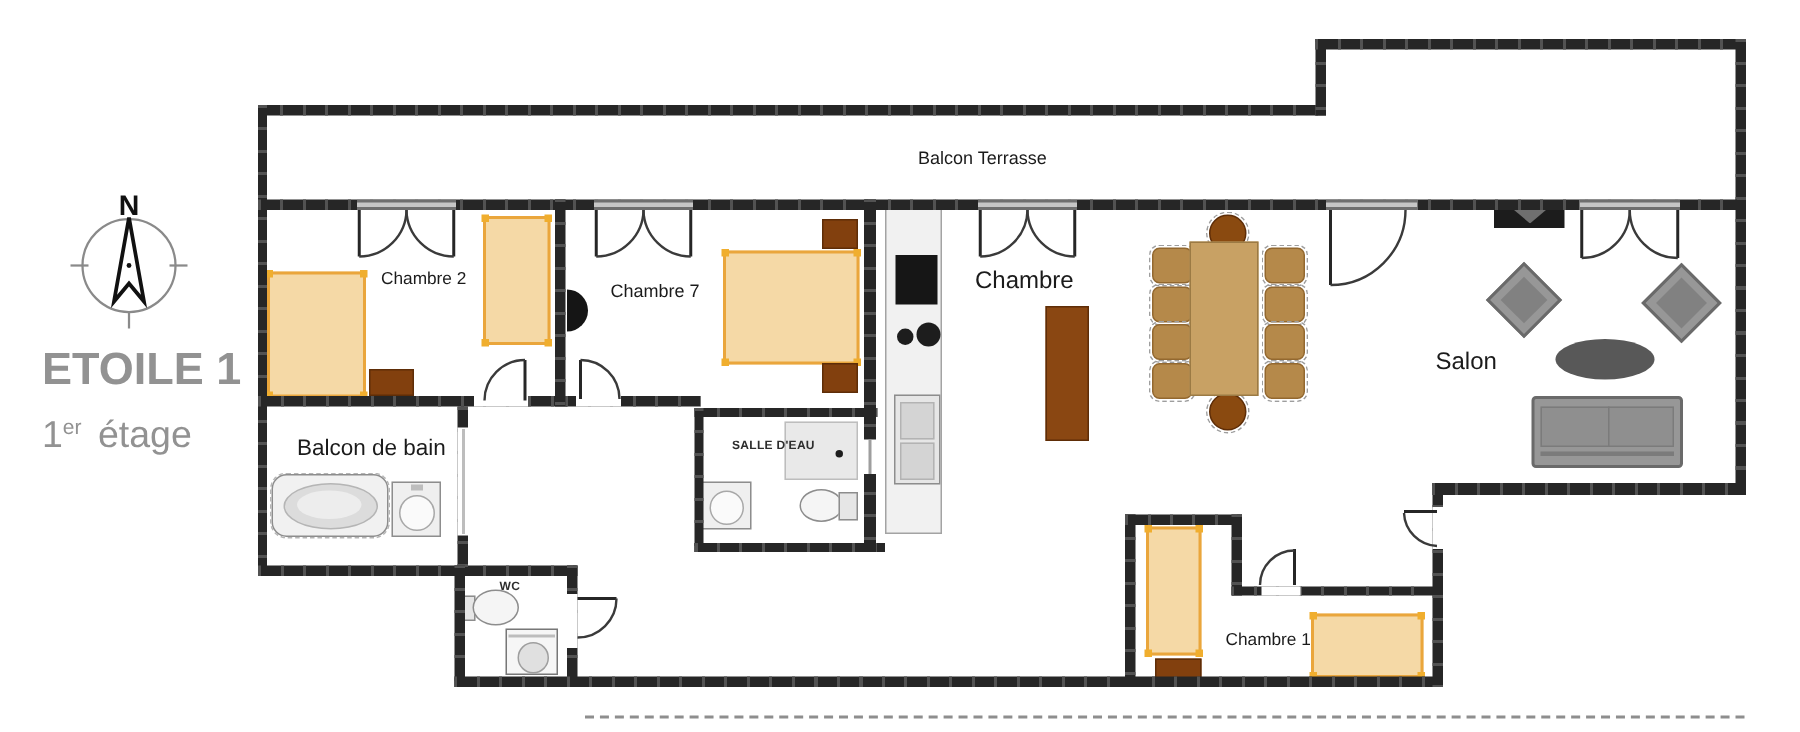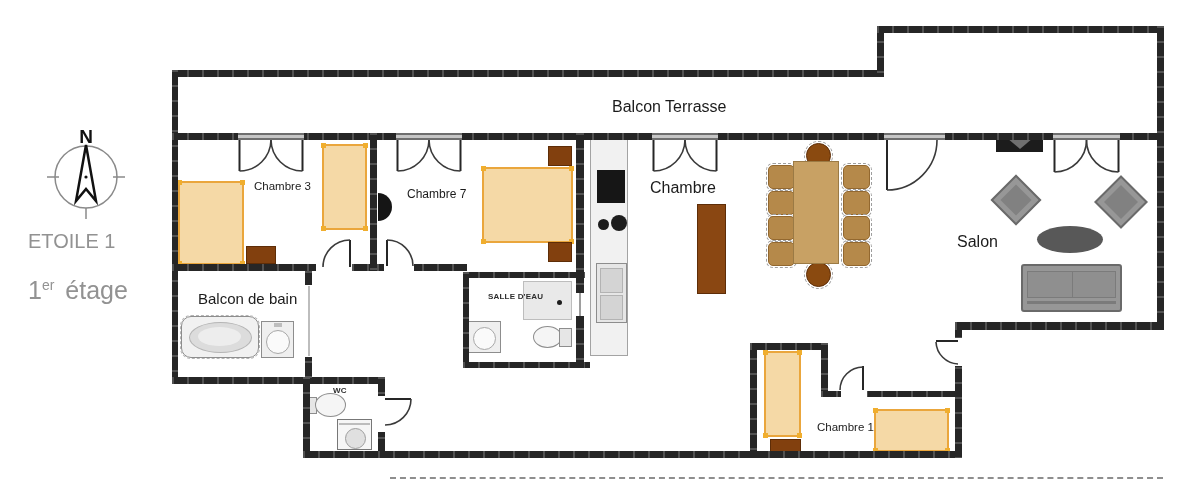--- a/index.html
+++ b/index.html
@@ -224,29 +224,29 @@
       <circle cx="86" cy="177" r="31" stroke="#8a8a8a" stroke-width="1.5" fill="none"></circle>
       <line x1="47" y1="177" x2="59" y2="177" stroke="#8a8a8a" stroke-width="1.5"></line>
       <line x1="113" y1="177" x2="125" y2="177" stroke="#8a8a8a" stroke-width="1.5"></line>
       <line x1="86" y1="208" x2="86" y2="219" stroke="#8a8a8a" stroke-width="1.5"></line>
       <polygon points="86,145 96,201 86,189 76,201" fill="#ffffff" stroke="#111111" stroke-width="2.5"></polygon>
       <circle cx="86" cy="177" r="1.6" fill="#111111"></circle>
       <text x="86" y="143" text-anchor="middle" font-family="Liberation Sans, sans-serif" font-size="19" font-weight="bold" fill="#111111">N</text>
     </g>
   </svg>
 
-  <div class="lbl" style="left:612px;top:98px;font-size:16px;">Balcon Terrasse</div>
-  <div class="lbl" style="left:254px;top:180px;font-size:11.5px;">Chambre 3</div>
+  <div class="lbl" style="left:612px;top:98px;font-size:12px;">Balcon Terrasse</div>
+  <div class="lbl" style="left:254px;top:180px;font-size:11.5px;">Chambre 2</div>
   <div class="lbl" style="left:407px;top:187px;font-size:12px;">Chambre 7</div>
   <div class="lbl" style="left:650px;top:179px;font-size:16px;">Chambre</div>
   <div class="lbl" style="left:957px;top:233px;font-size:16px;">Salon</div>
   <div class="lbl" style="left:198px;top:290px;font-size:15px;">Balcon de bain</div>
   <div class="lbl small" style="left:488px;top:292px;font-size:8px;">SALLE D'EAU</div>
   <div class="lbl small" style="left:333px;top:386px;font-size:8px;">WC</div>
   <div class="lbl" style="left:817px;top:421px;font-size:11.5px;">Chambre 1</div>
 
-  <div class="gtext" style="left:28px;top:230px;font-size:20px;">ETOILE 1</div>
+  <div class="gtext" style="left:28px;top:230px;font-size:30px;font-weight:bold;">ETOILE 1</div>
   <div class="gtext" style="left:28px;top:276px;font-size:25px;">
     <span>1</span><sup style="font-size:14px;">er</sup>
     <span style="margin-left:4px;">étage</span>
   </div>
 
 </div>
 
 </body></html>

